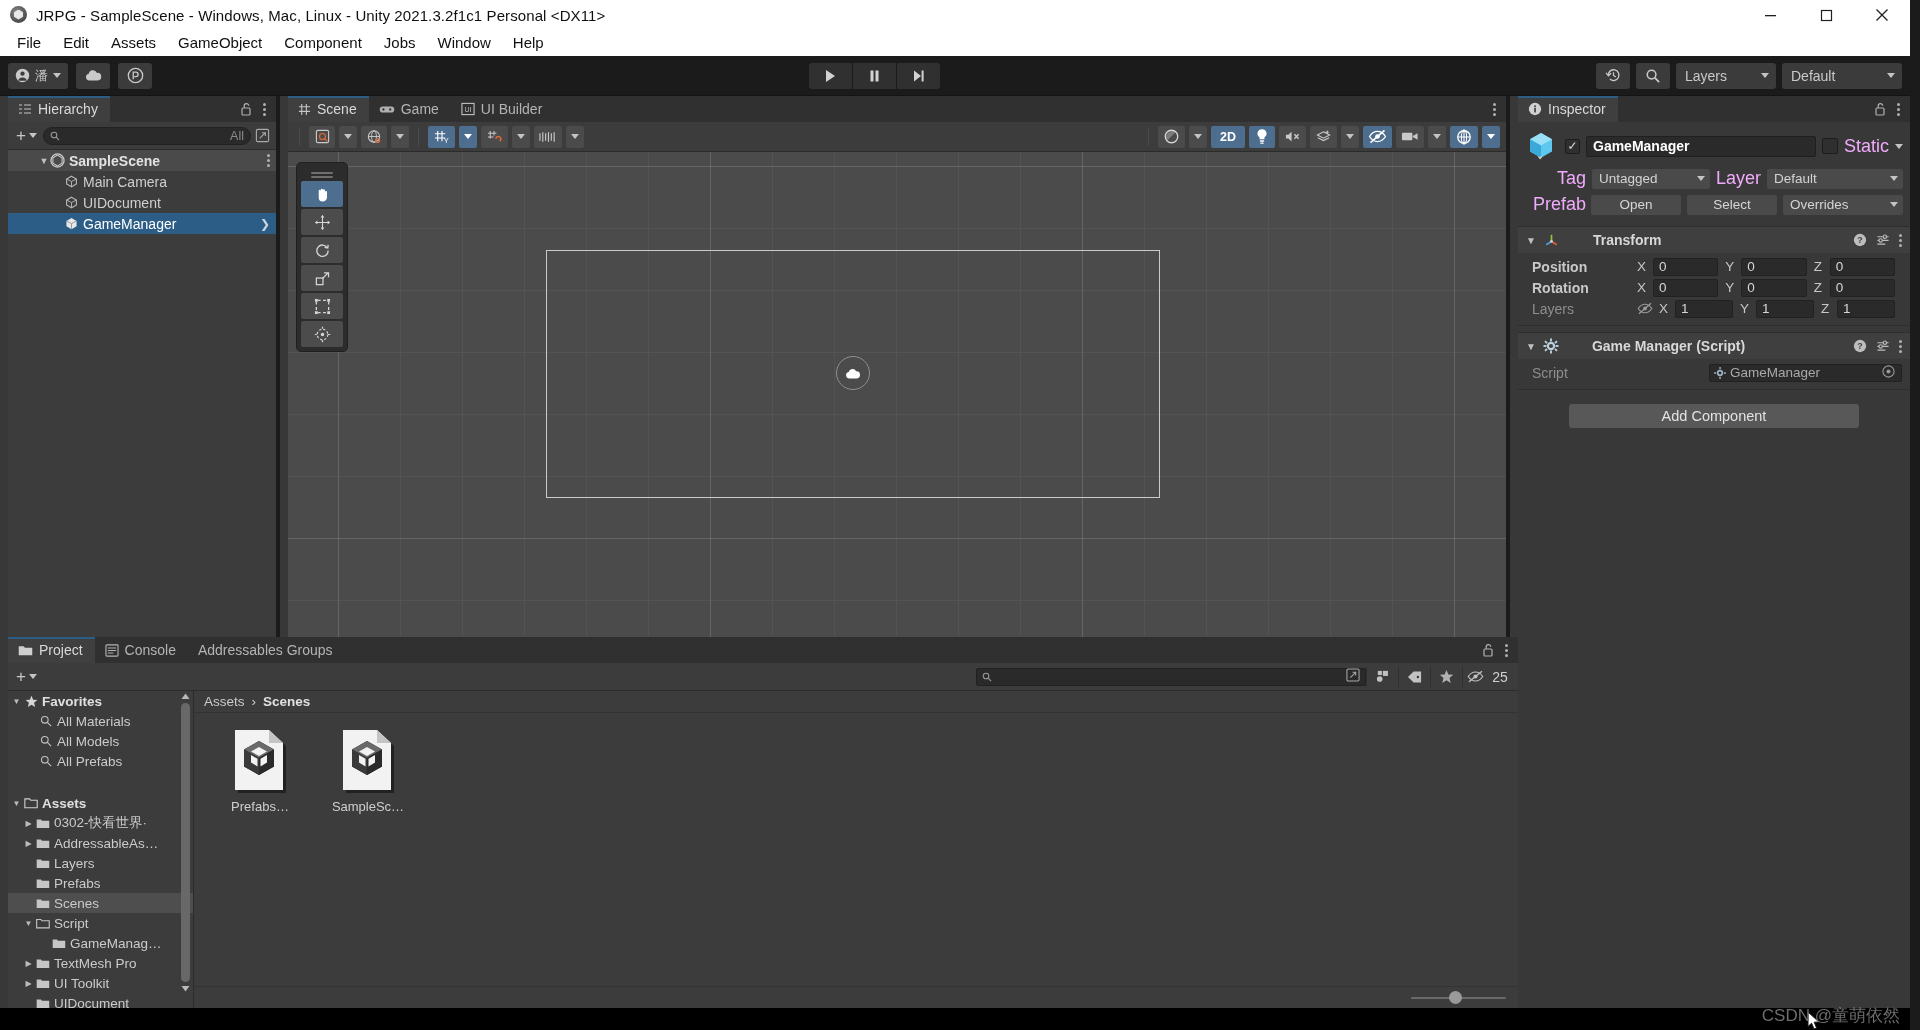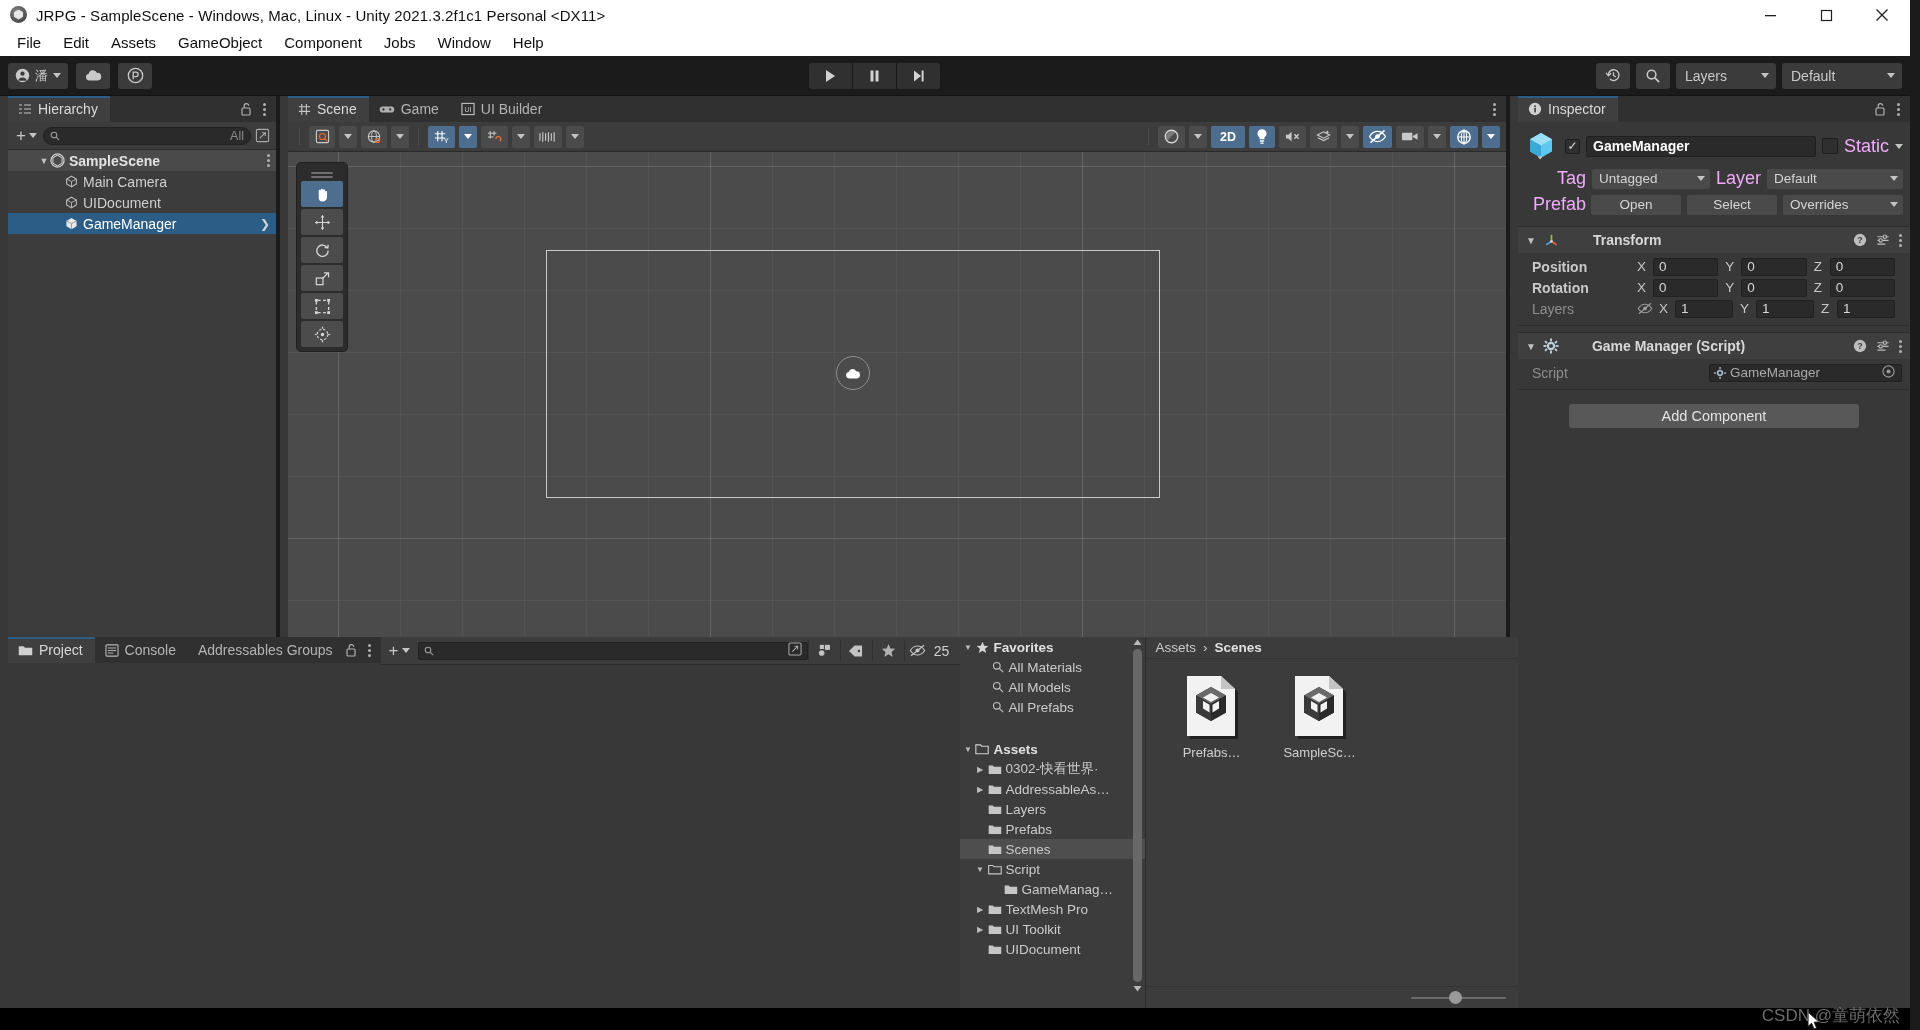--- a/index.html
+++ b/index.html
@@ -208,21 +208,21 @@
   .objfield {
     flex: 1; height: 18px; background: #2a2a2a; border: 1px solid #212121; border-radius: 2px;
     color: #a9a9a9; font-size: 13.5px; display: flex; align-items: center; padding: 0 4px; gap: 4px;
   }
   .addcomp {
     margin: 14px auto 0 auto; width: 290px; height: 24px; background: #585858; border-radius: 3px;
     display: flex; align-items: center; justify-content: center; color: #e2e2e2; font-size: 14.5px;
   }
 
   
-  .projpanel { height: 372px; display: flex; flex-direction: row; flex: none; }
+  .projpanel { height: 372px; display: flex; flex-direction: column; flex: none; }
   .proj-toolbar {
     height: 28px; background: #3c3c3c; display: flex; align-items: center; gap: 6px;
     padding: 0 6px; flex: none; border-bottom: 1px solid #2c2c2c;
   }
   .proj-toolbar .rightside { margin-left: auto; display: flex; align-items: center; gap: 0px; }
   .psearch {
     width: 390px; height: 18px; background: #2a2a2a; border: 1px solid #212121; border-radius: 2px;
     display: flex; align-items: center; padding: 0 5px; gap: 4px;
   }
   .tbicon { width: 32px; height: 20px; display: flex; align-items: center; justify-content: center; color: #c2c2c2; border-left: 1px solid #303030; }

